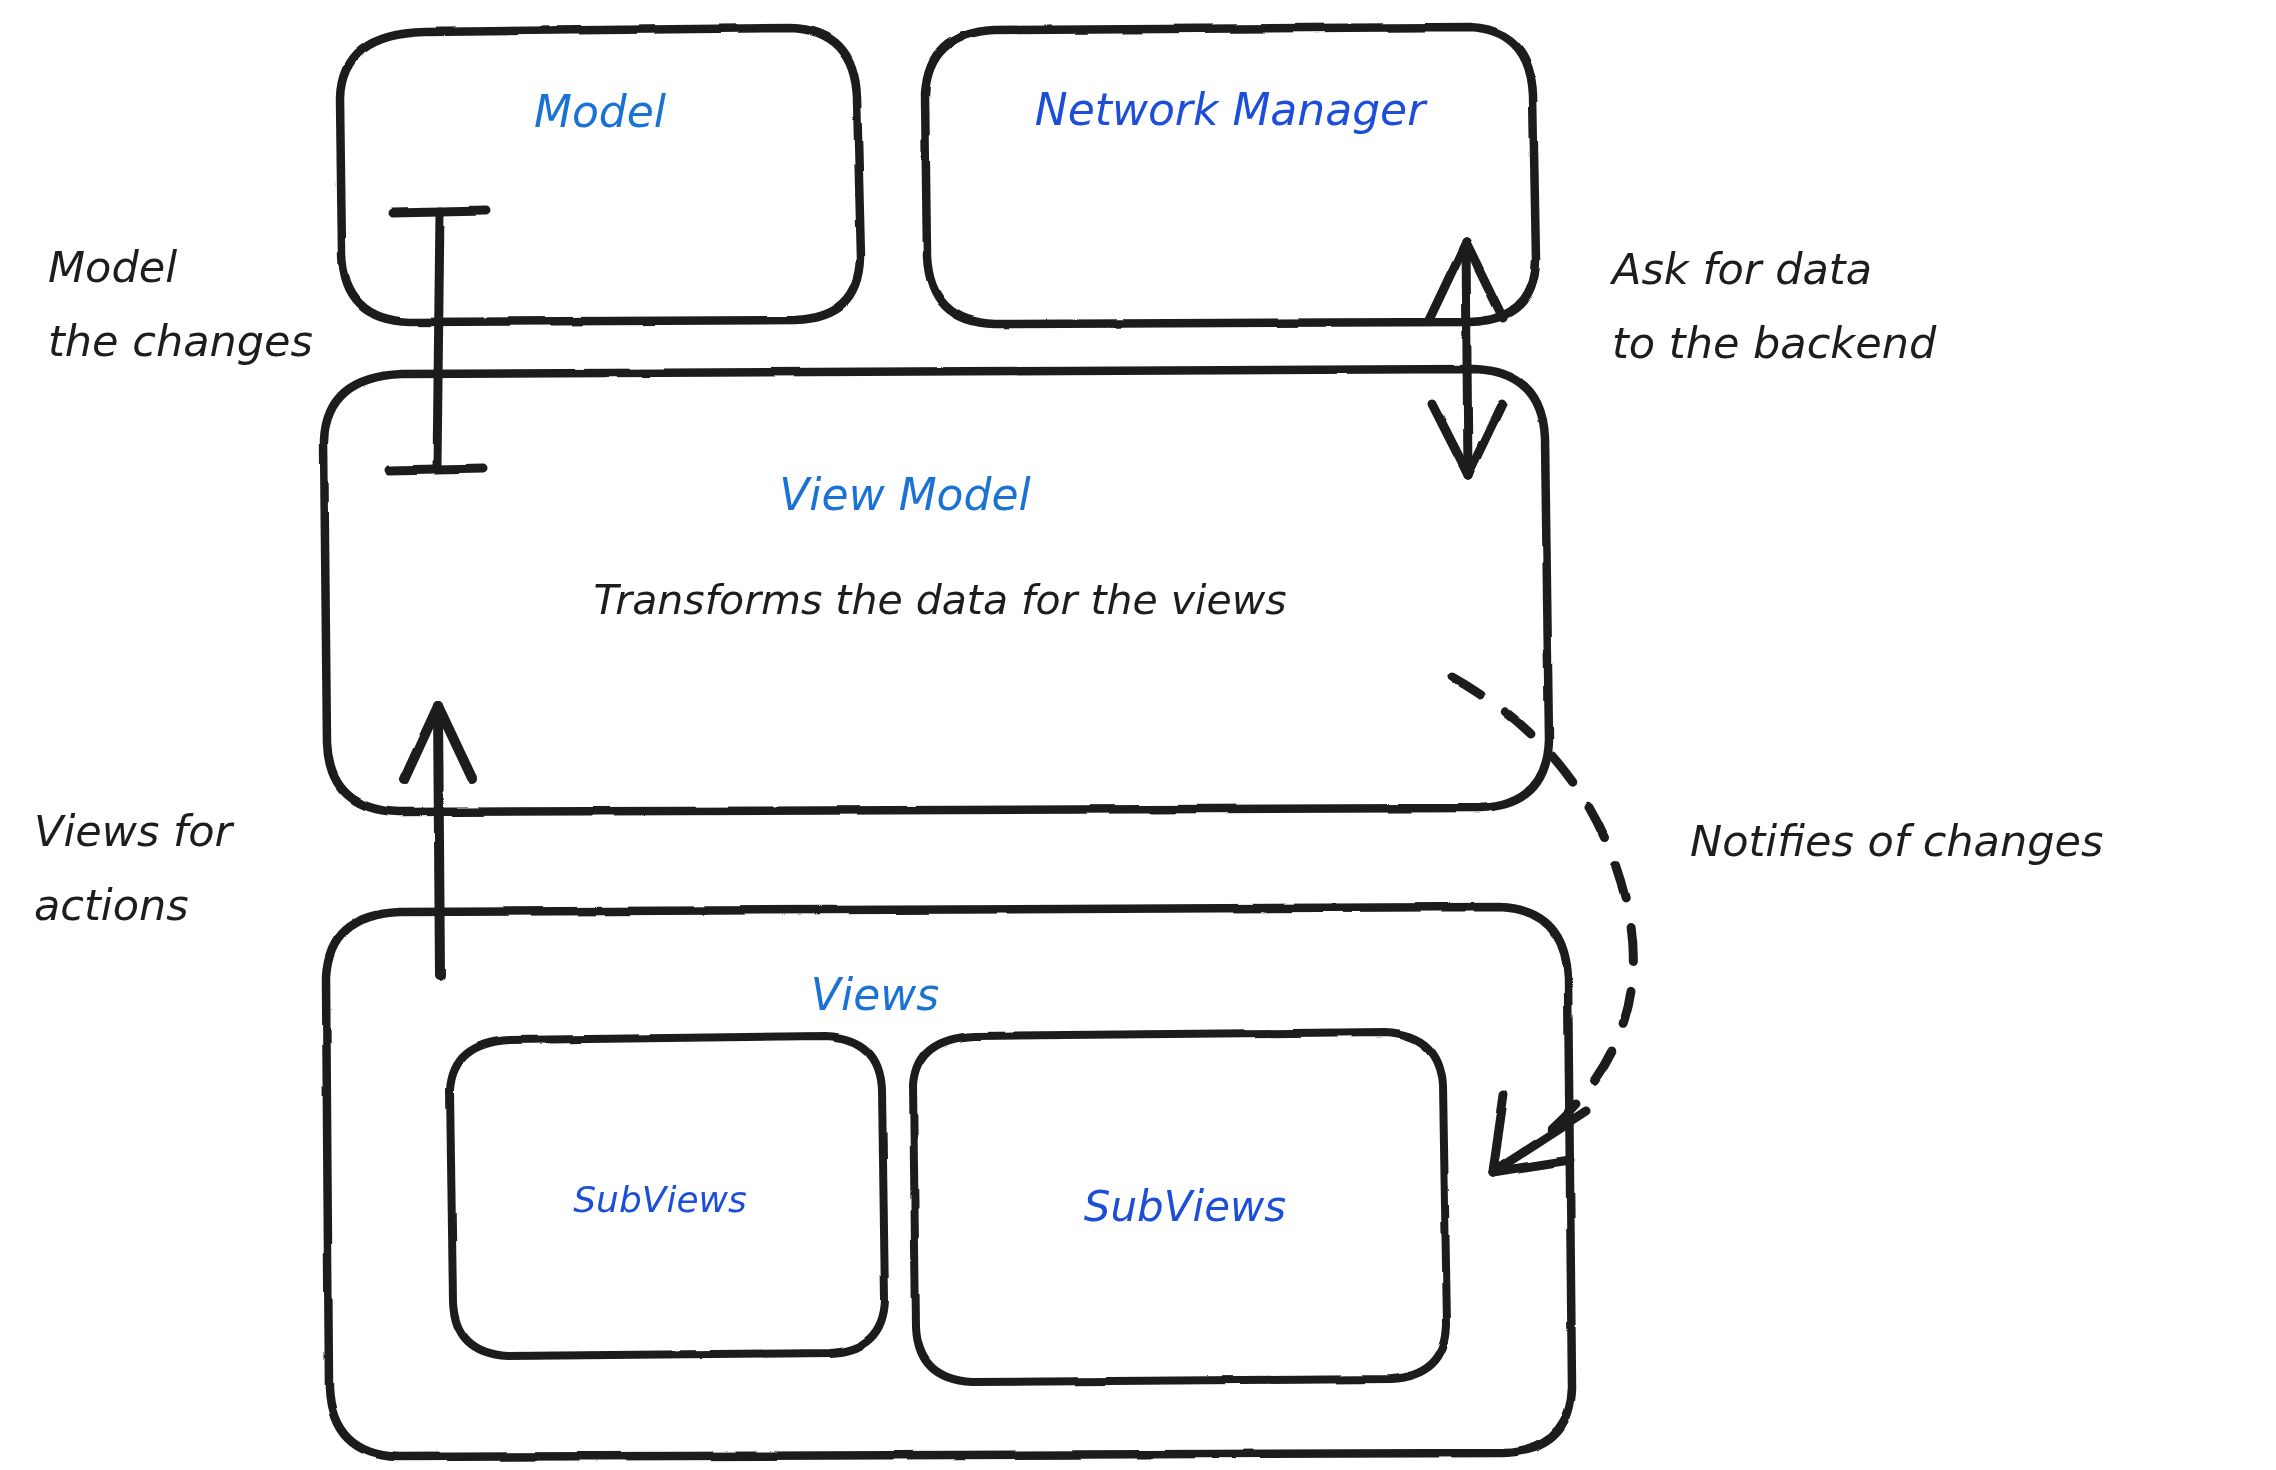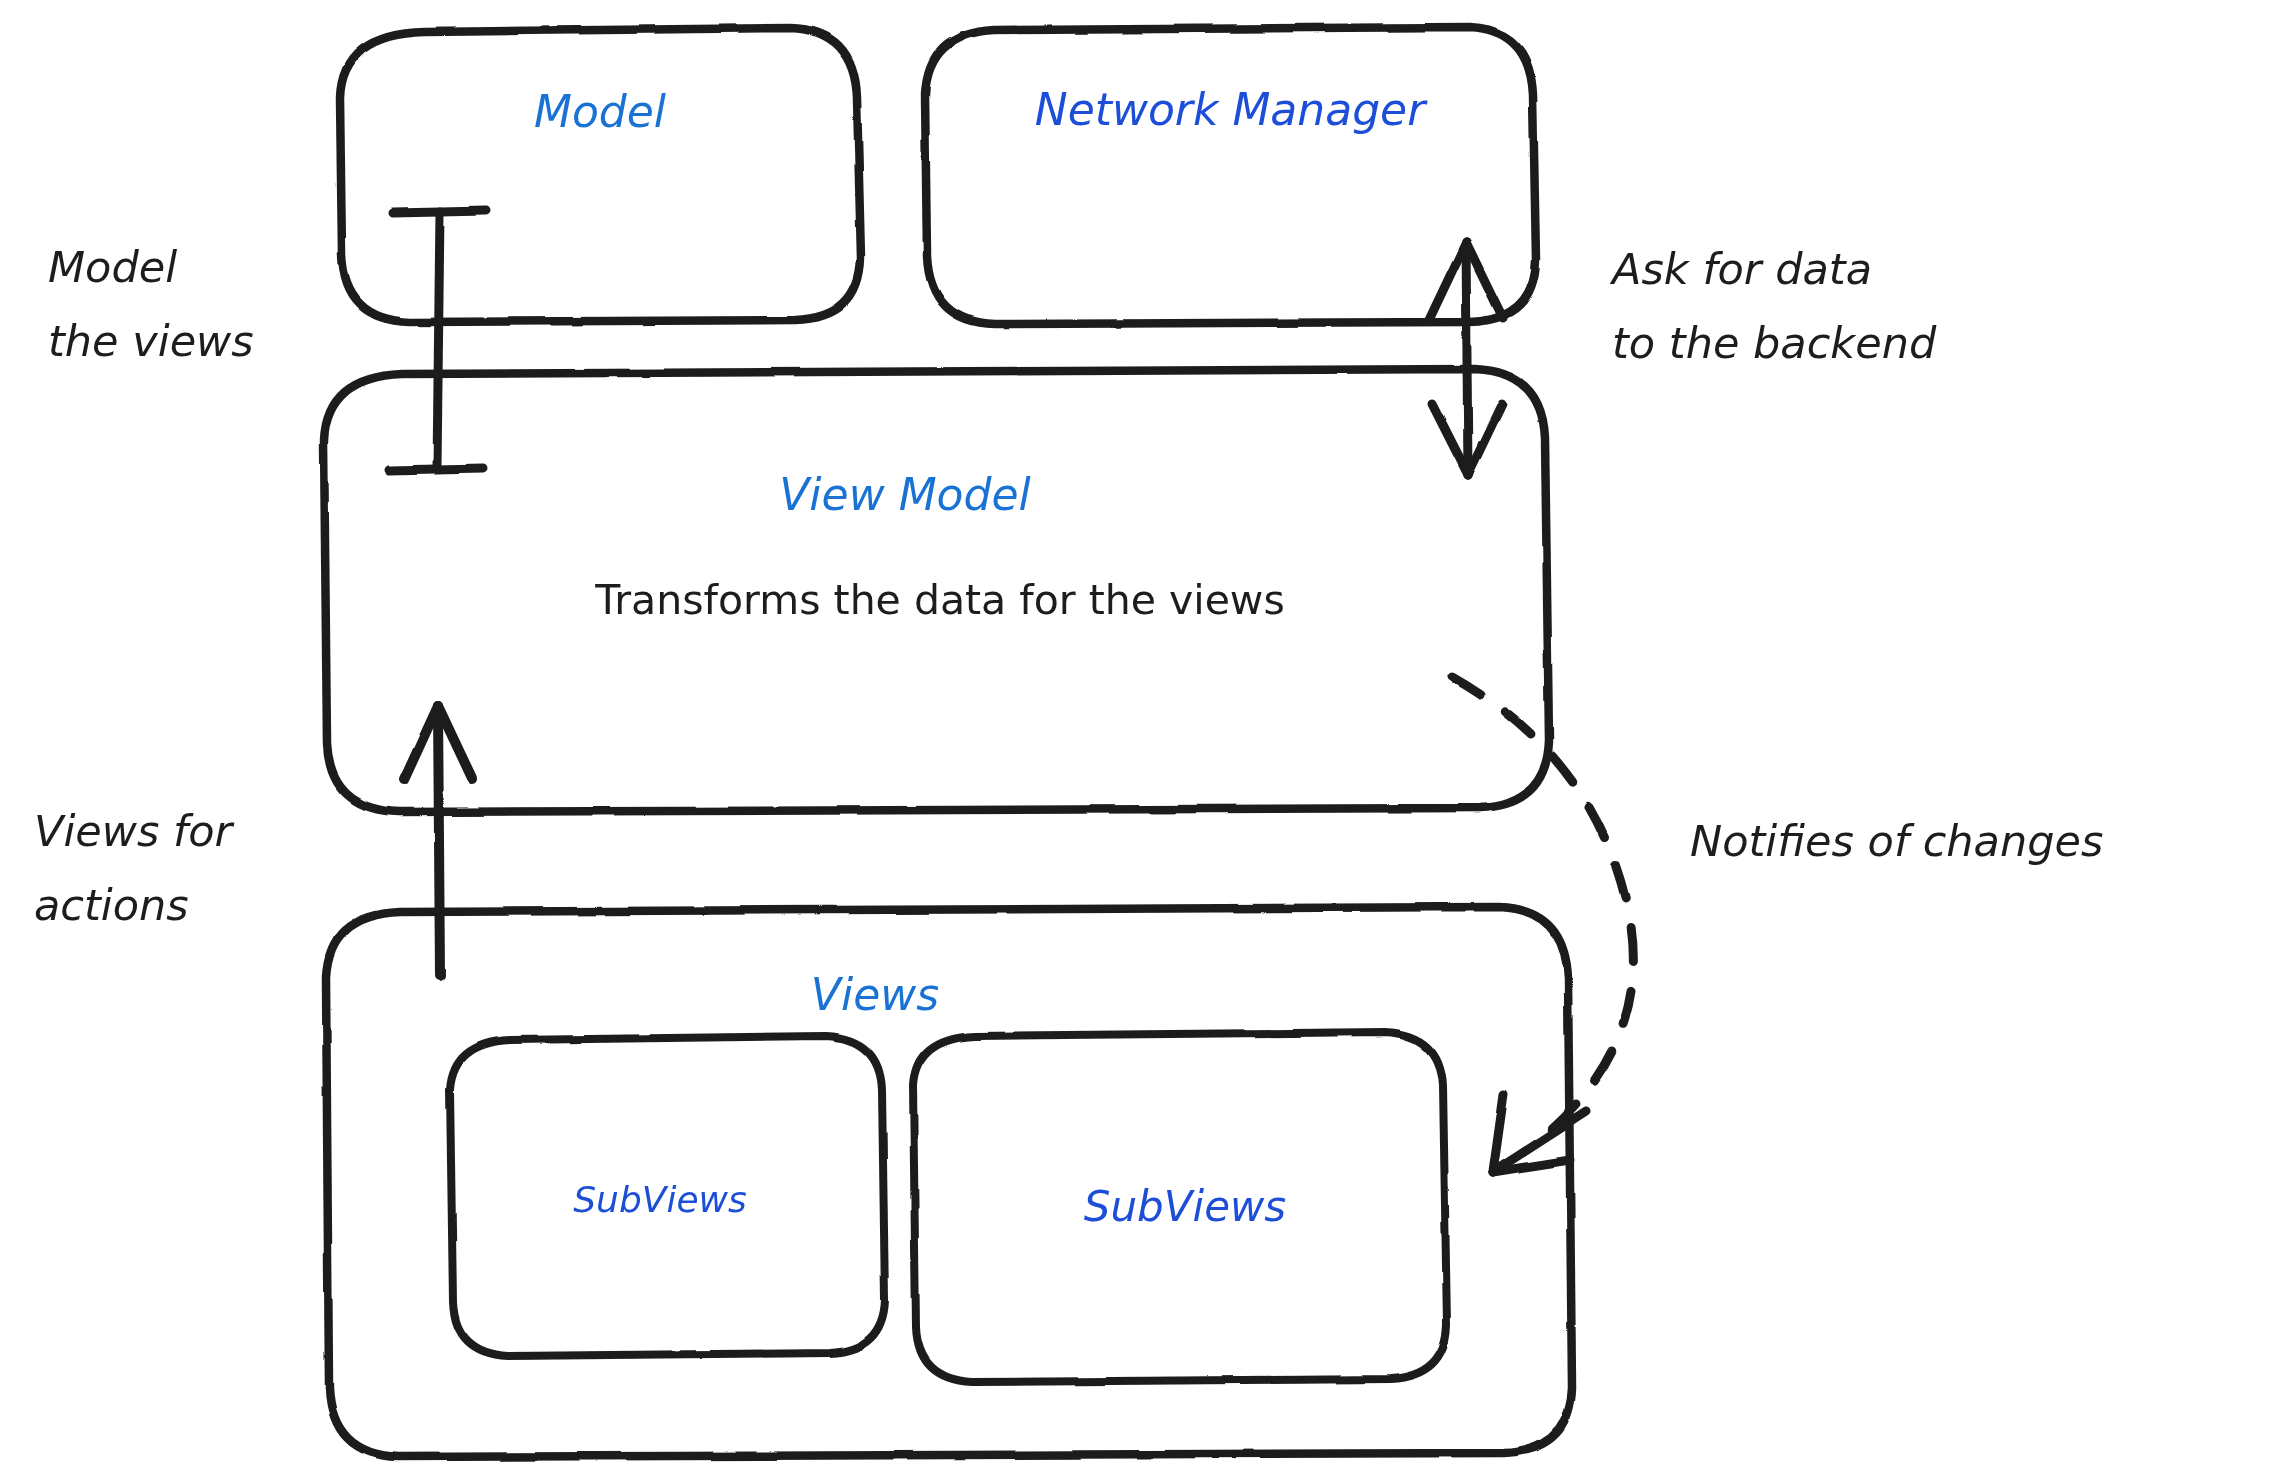--- a/index.html
+++ b/index.html
@@ -36,20 +36,21 @@
   .lbl-blue  { color: #1a73d4; }
   .lbl-green { color: #1d4ed8; }
 
   .box-title {
     font-size: 44px;
     font-style: italic;
     font-weight: 500;
   }
   .box-sub {
     font-size: 41px;
+    font-style: italic;
     color: #1d1d1d;
   }
   .annot {
     font-size: 43px;
     font-style: italic;
     color: #1d1d1d;
   }
   .sub-title {
     font-size: 36px;
     font-style: italic;
@@ -145,21 +146,21 @@
 
   <div class="lbl box-sub center-x" style="left:940px; top:572px;">Transforms the data for the views</div>
 
   <div class="lbl box-title lbl-blue center-x" style="left:875px; top:965px;">Views</div>
 
   <div class="lbl sub-title lbl-green center-x" style="left:660px; top:1175px;">SubViews</div>
 
   <div class="lbl sub-title-lg lbl-green center-x" style="left:1185px; top:1178px;">SubViews</div>
 
   <div class="lbl annot" style="left:48px; top:238px;">Model</div>
-  <div class="lbl annot" style="left:48px; top:312px;">the views</div>
+  <div class="lbl annot" style="left:48px; top:312px;">the changes</div>
 
   <div class="lbl annot" style="left:1612px; top:240px;">Ask for data</div>
   <div class="lbl annot" style="left:1612px; top:314px;">to the backend</div>
 
   <div class="lbl annot" style="left:34px; top:802px;">Views for</div>
   <div class="lbl annot" style="left:34px; top:876px;">actions</div>
 
   <div class="lbl annot" style="left:1690px; top:812px;">Notifies of changes</div>
 
 </div>

